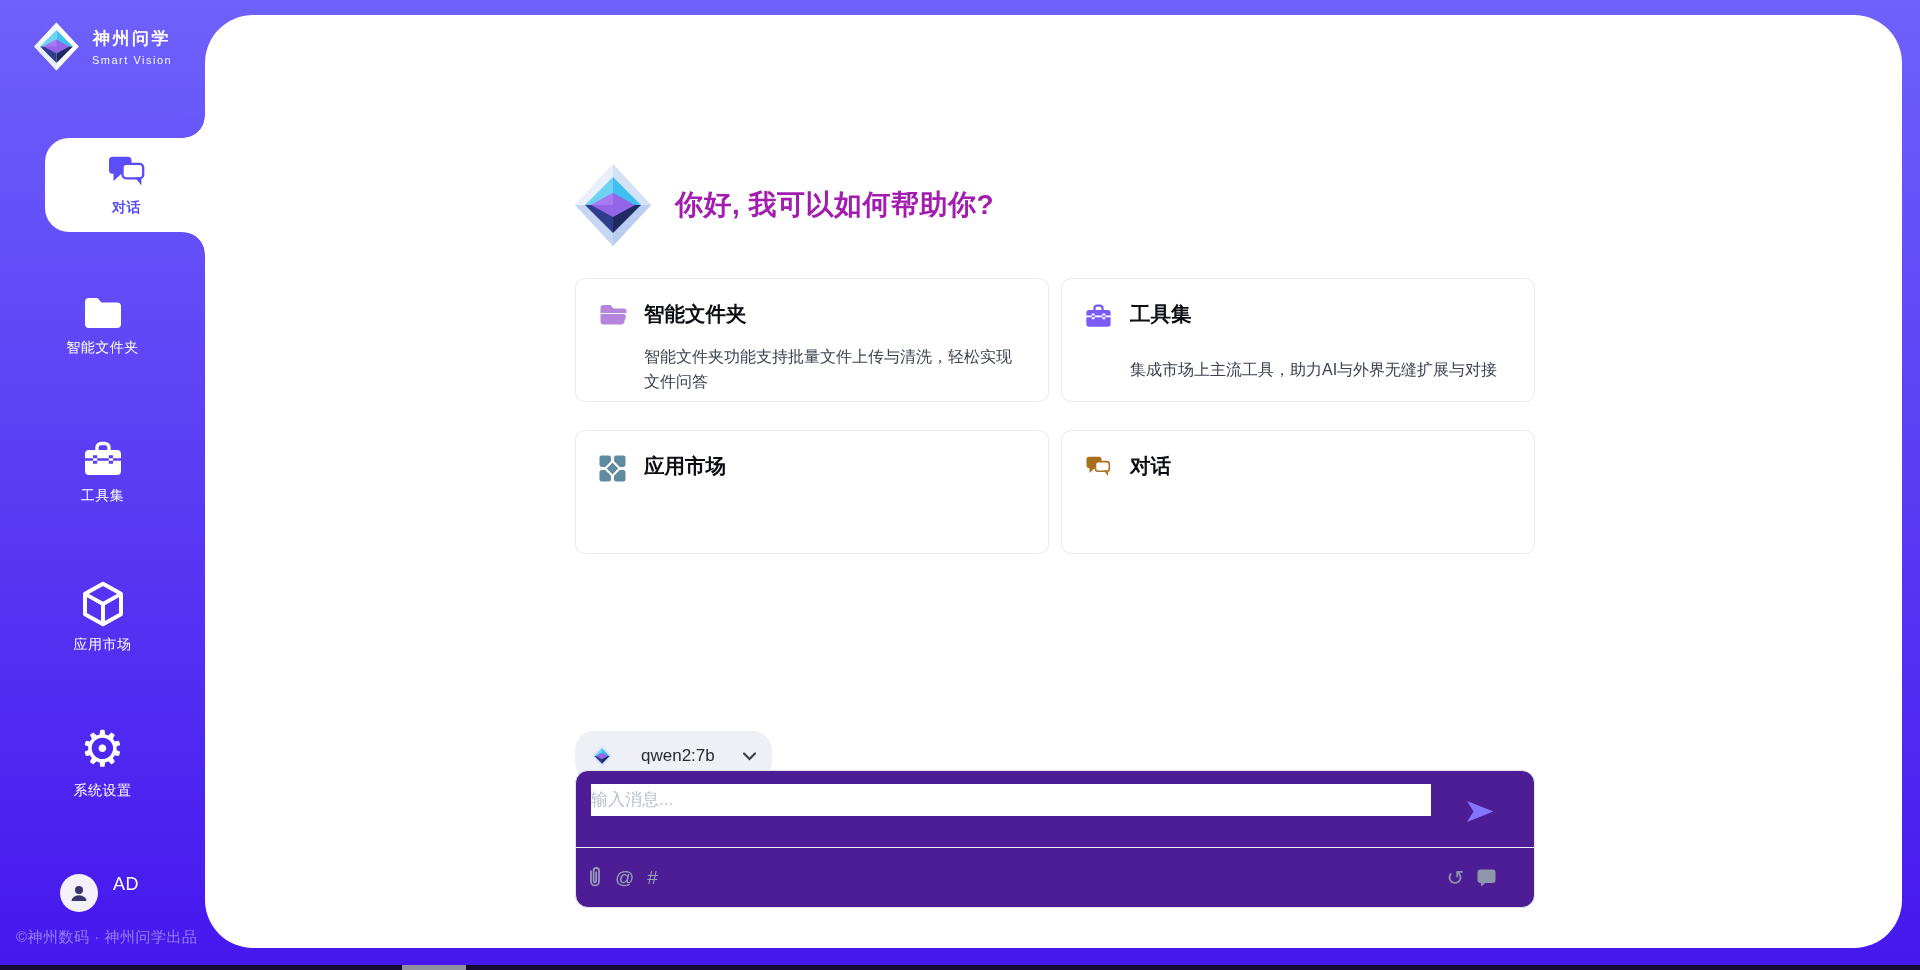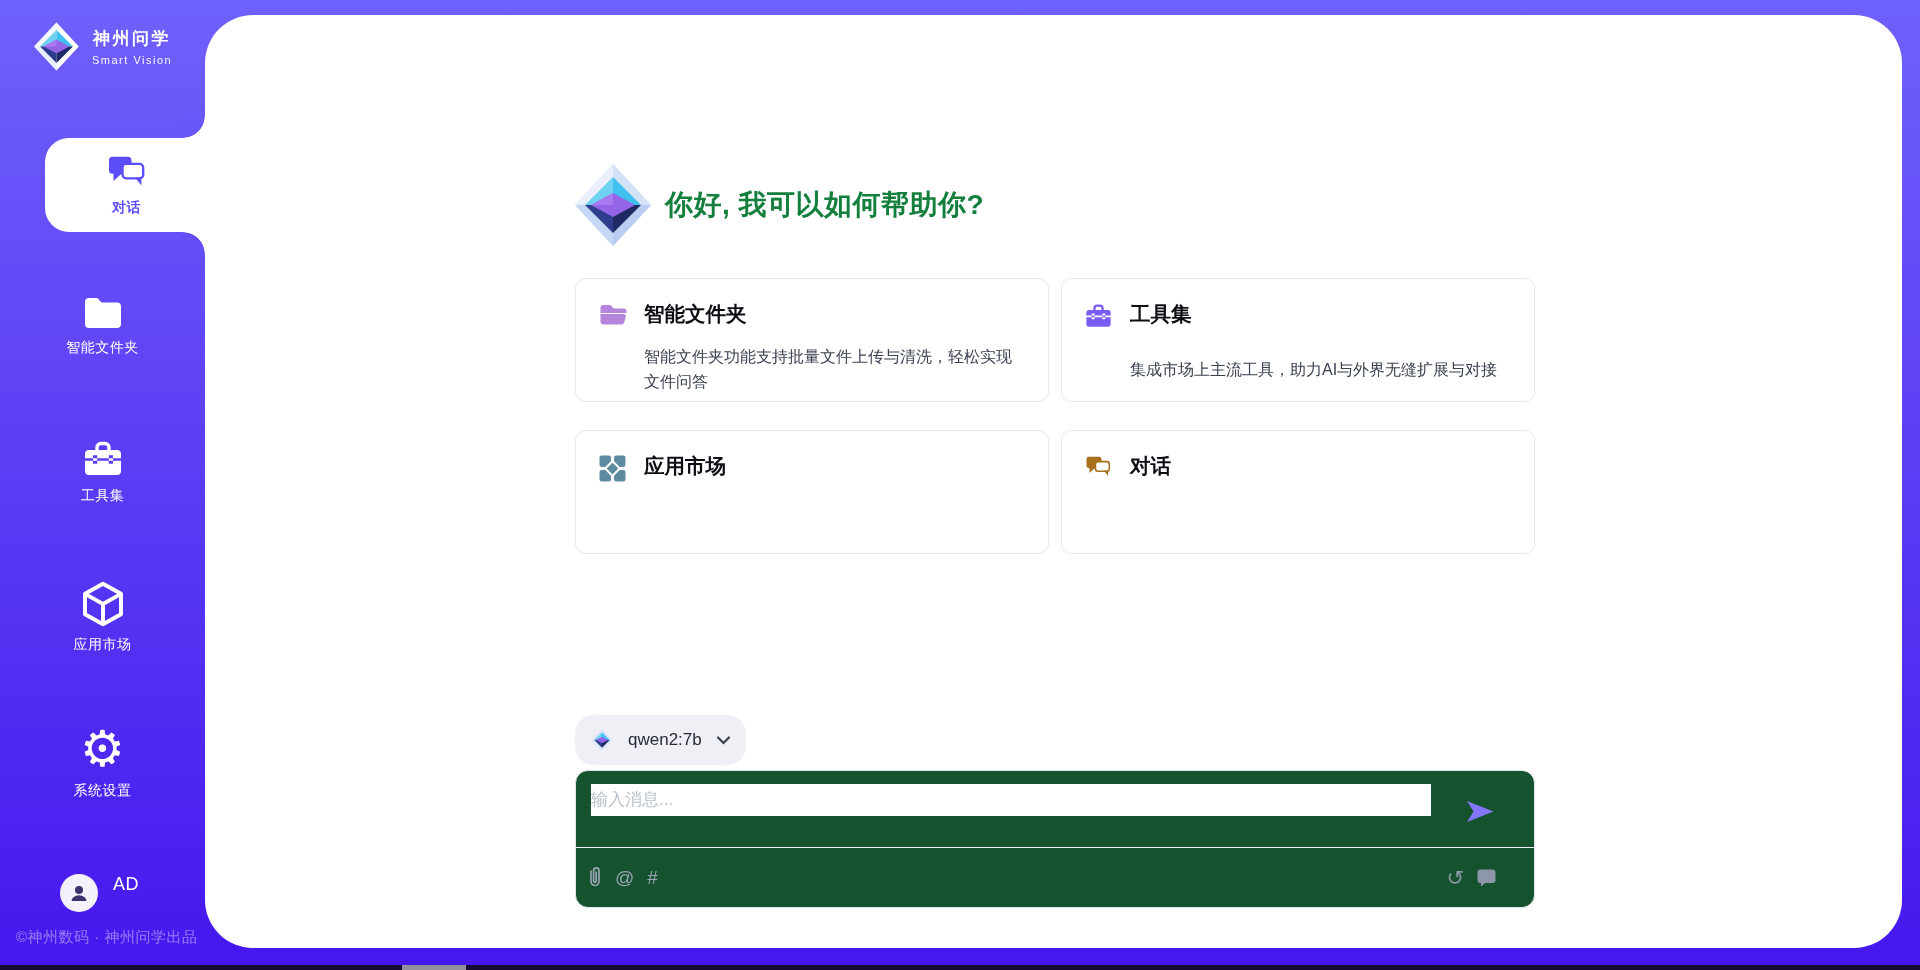--- a/index.html
+++ b/index.html
@@ -32,38 +32,38 @@
   .user-name { color:#fff; font-size:18px; margin-left:15px; letter-spacing:.5px; }
   .side-footer { position:absolute; left:16px; top:928px; font-size:15px;
     color:rgba(255,255,255,.42); letter-spacing:.5px; white-space:nowrap; }
 
   
   .panel { position:absolute; left:205px; top:15px; width:1697px; height:933px;
     background:#ffffff; border-radius:48px; z-index:1; }
 
   .greeting { position:absolute; left:368px; top:148px; height:84px;
     display:flex; align-items:center; }
-  .greeting-text { margin-left:12px; font-size:28px; font-weight:700; color:#15803d;
+  .greeting-text { margin-left:22px; font-size:28px; font-weight:700; color:#a21caf;
     letter-spacing:.5px; }
 
   .cards { position:absolute; left:370px; top:263px; width:960px;
     display:grid; grid-template-columns:474px 474px; grid-column-gap:12px; grid-row-gap:28px; }
   .card { height:124px; border:1px solid #e7e9f0; border-radius:10px; background:#fff;
     padding:21px 24px 0 23px; display:grid; grid-template-columns:45px 1fr; cursor:pointer; }
   .card-icon { grid-column:1; margin-top:3px; }
   .card-title { grid-column:2; font-size:20.5px; font-weight:700; color:#0c0e14; }
   .card-desc { grid-column:2; margin-top:8px; font-size:16px; line-height:25px; color:#3a4150; }
 
-  .model-pill { position:absolute; left:370px; top:700px; height:50px;
-    display:inline-flex; align-items:center; gap:15px; padding:0 16px;
+  .model-pill { position:absolute; left:370px; top:716px; height:50px;
+    display:inline-flex; align-items:center; gap:28px; padding:0 16px;
     background:#eef0f5; border-radius:19px; cursor:pointer; }
   .model-label { font-size:17px; color:#272b35; }
 
   .composer { position:absolute; left:370px; top:755px; width:960px; height:138px;
-    border:1px solid #e2e5ec; border-radius:13px; background:#14532d; }
+    border:1px solid #e2e5ec; border-radius:13px; background:#4c1d95; }
   .composer input { position:absolute; left:15px; top:13px; width:840px; height:32px;
     border:none; outline:none; font-size:17px; color:#333;
     font-family:"Liberation Sans","DejaVu Sans",sans-serif; }
   .composer input::placeholder { color:#b9c0cd; }
   .send-btn { position:absolute; right:40px; top:30px; cursor:pointer; }
   .composer-bar { position:absolute; left:0; right:0; top:76px; bottom:0;
     border-top:1px solid #eceef3; display:flex; align-items:center; padding:0 38px 0 12px; }
   .left-tools { display:flex; align-items:center; gap:13px; }
   .right-tools { margin-left:auto; display:flex; align-items:center; gap:13px; }
   .tool { color:#9aa3b5; font-size:19px; cursor:pointer; display:flex; align-items:center; }

